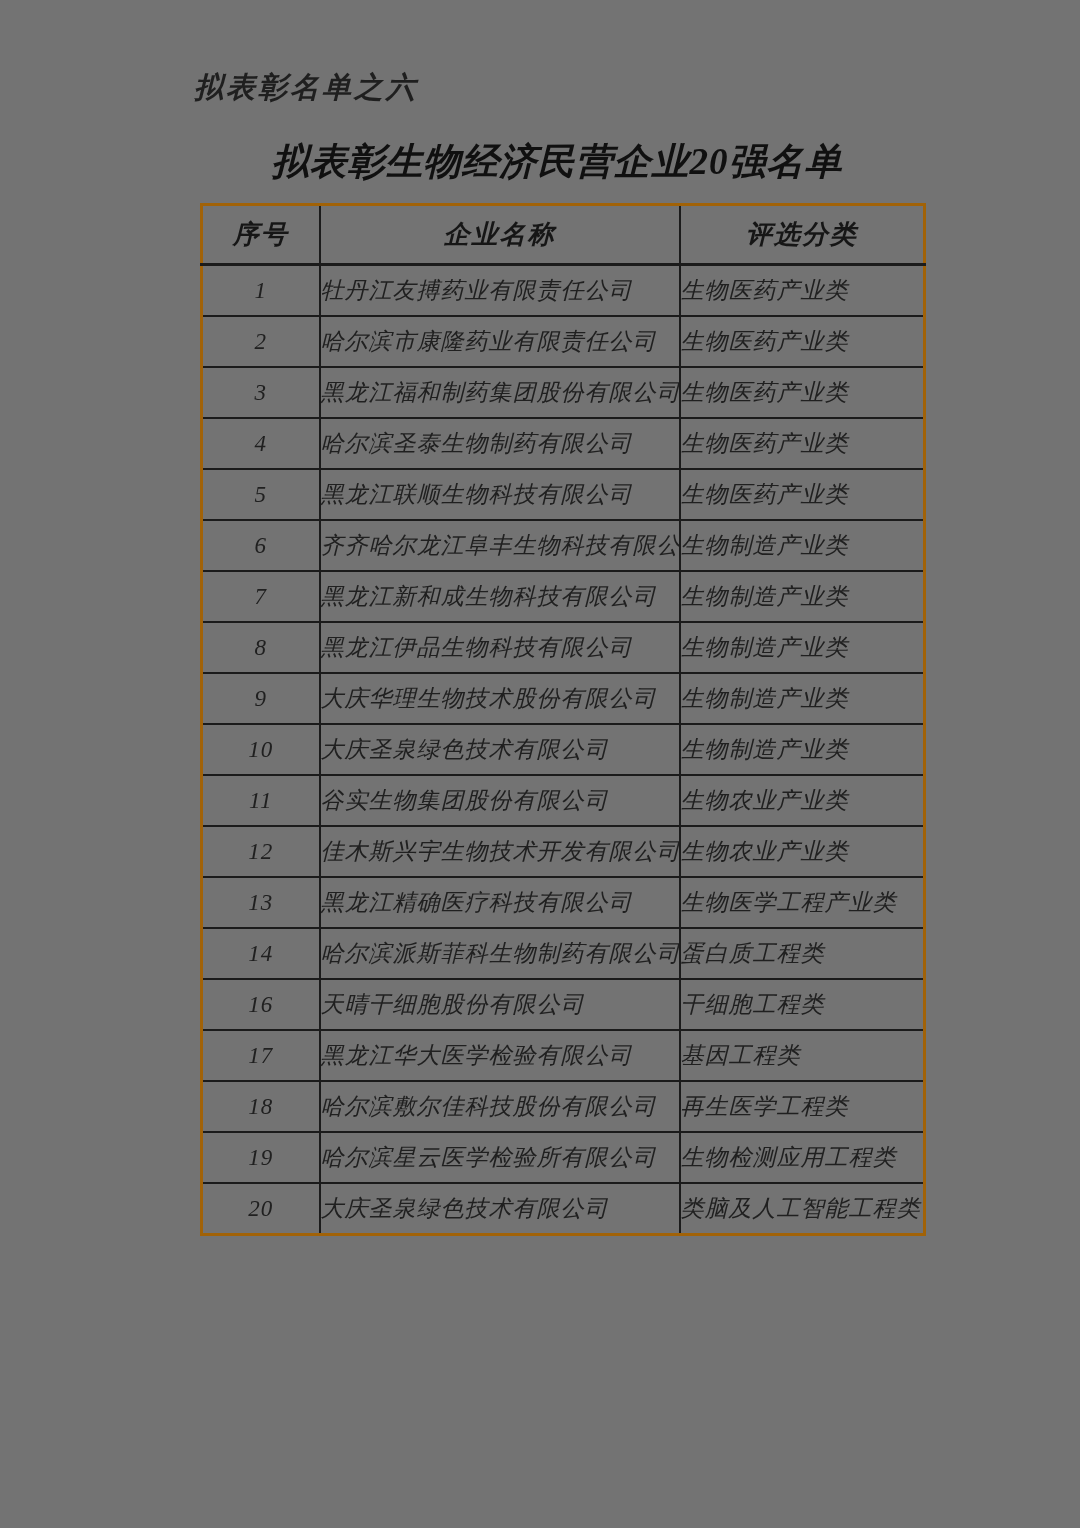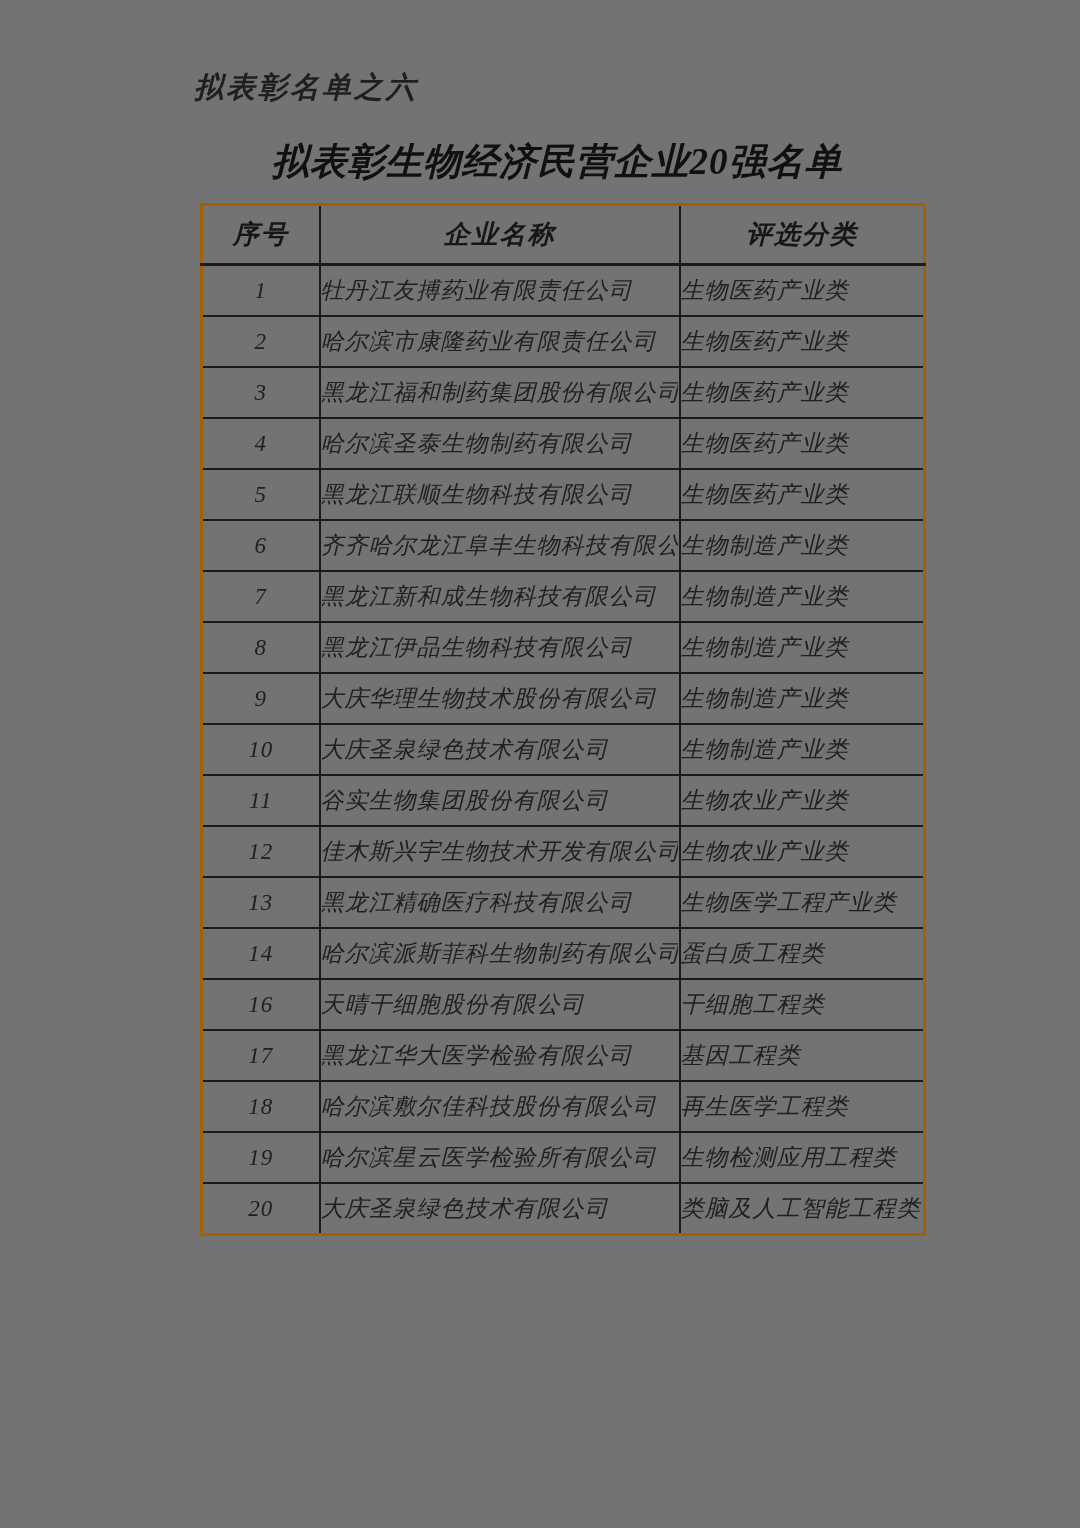--- a/index.html
+++ b/index.html
@@ -83,21 +83,20 @@
   col.c-category { width: 245px; }
   td.cell-no {
     text-align: center;
     font-size: 22px;
     letter-spacing: 1px;
   }
   td.cell-company {
     text-align: left;
     padding-left: 14px;
     letter-spacing: 1px;
-    border-radius: 12px;
   }
   td.cell-category {
     text-align: left;
     letter-spacing: 1px;
   }
 </style>
 </head>
 <body>
 
 <div class="page">

